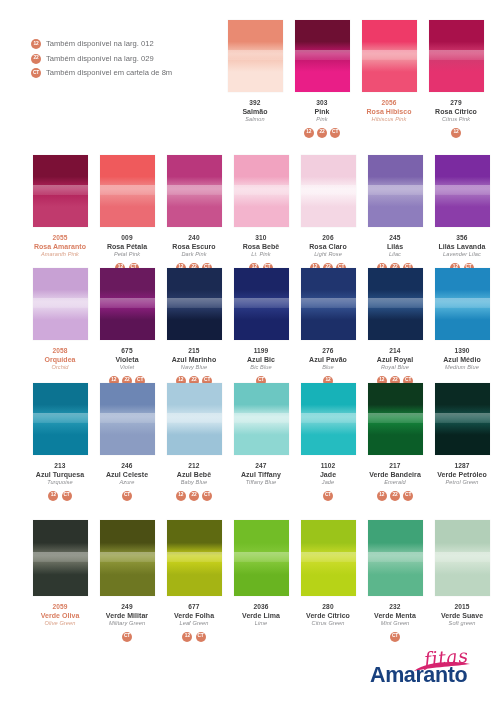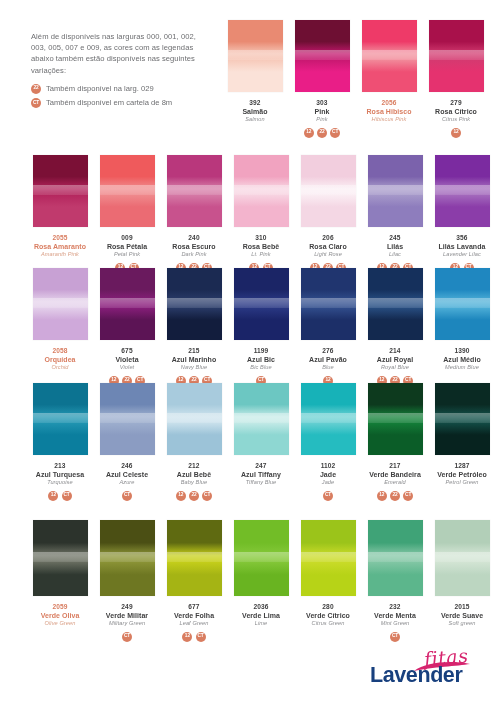--- a/index.html
+++ b/index.html
@@ -99,22 +99,25 @@
   .logo-swoosh{
     position:absolute;right:4px;top:15px;width:70px;height:12px;
   }
 </style>
 </head>
 <body>
 
 <div class="page">
 
   <div class="intro">
-    <div class="intro-text">Além de disponíveis nas larguras 000, 001, 002, 003, 005, 007 e 009, as cores com as legendas abaixo também estão disponíveis nas seguintes variações:</div>
     <div class="legend-list">
+        <div class="legend-row">
+          <span class="badge">12</span>
+          <span class="legend-label">Também disponível na larg. 012</span>
+        </div>
         <div class="legend-row">
           <span class="badge">22</span>
           <span class="legend-label">Também disponível na larg. 029</span>
         </div>
         <div class="legend-row">
           <span class="badge">CT</span>
           <span class="legend-label">Também disponível em cartela de 8m</span>
         </div>
       </div>
   </div>
@@ -557,16 +560,16 @@
           </div>
         </div>
       </div>
     </div>
 
   <div class="logo">
     <svg class="logo-swoosh" viewBox="0 0 70 12">
       <path d="M2 10 C 14 1, 38 -1, 58 3 C 46 5, 20 6, 2 10 Z" fill="#d6246e"></path>
     </svg>
     <div class="logo-fitas">fitas</div>
-    <div class="logo-progresso">Lavender</div>
+    <div class="logo-progresso">Amaranto</div>
   </div>
 
 </div>
 
 </body></html>

